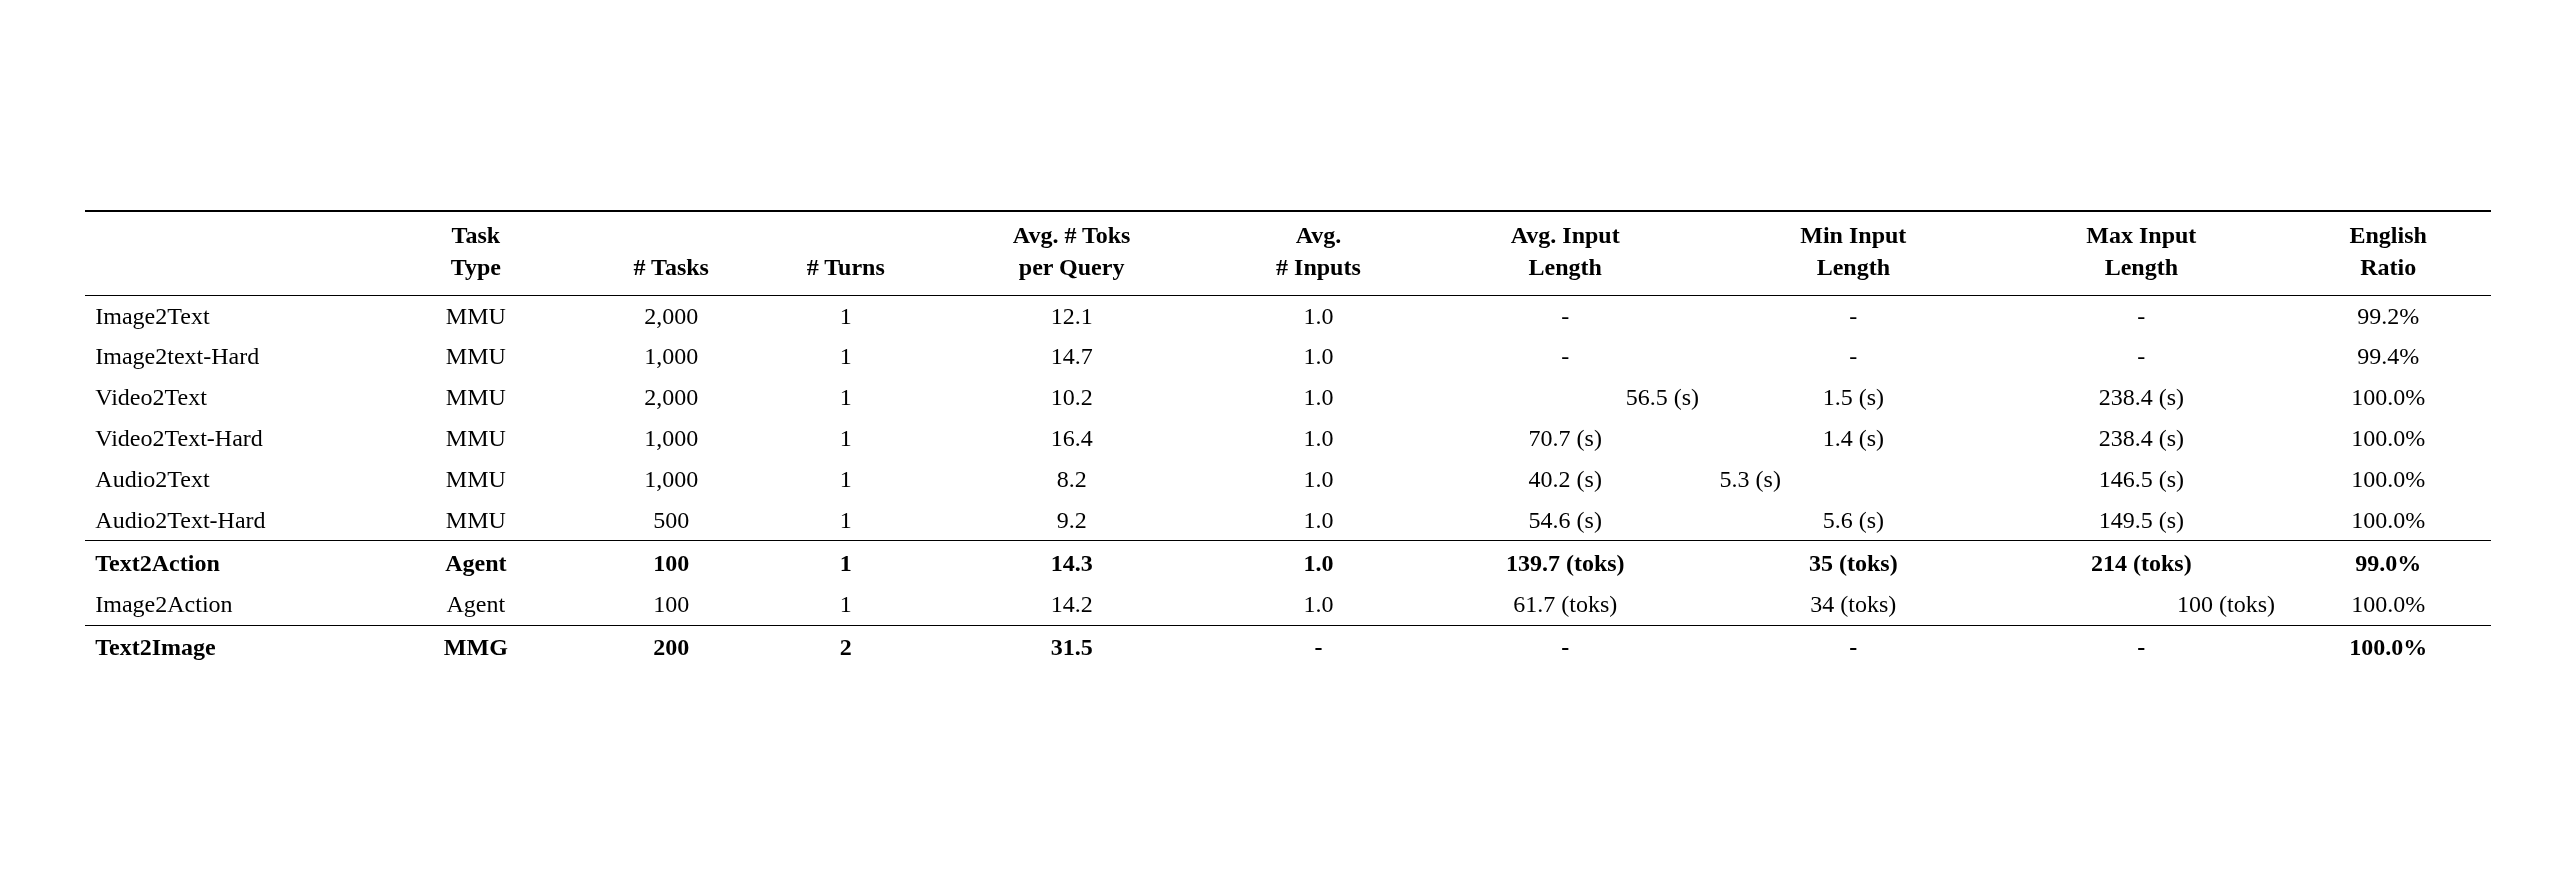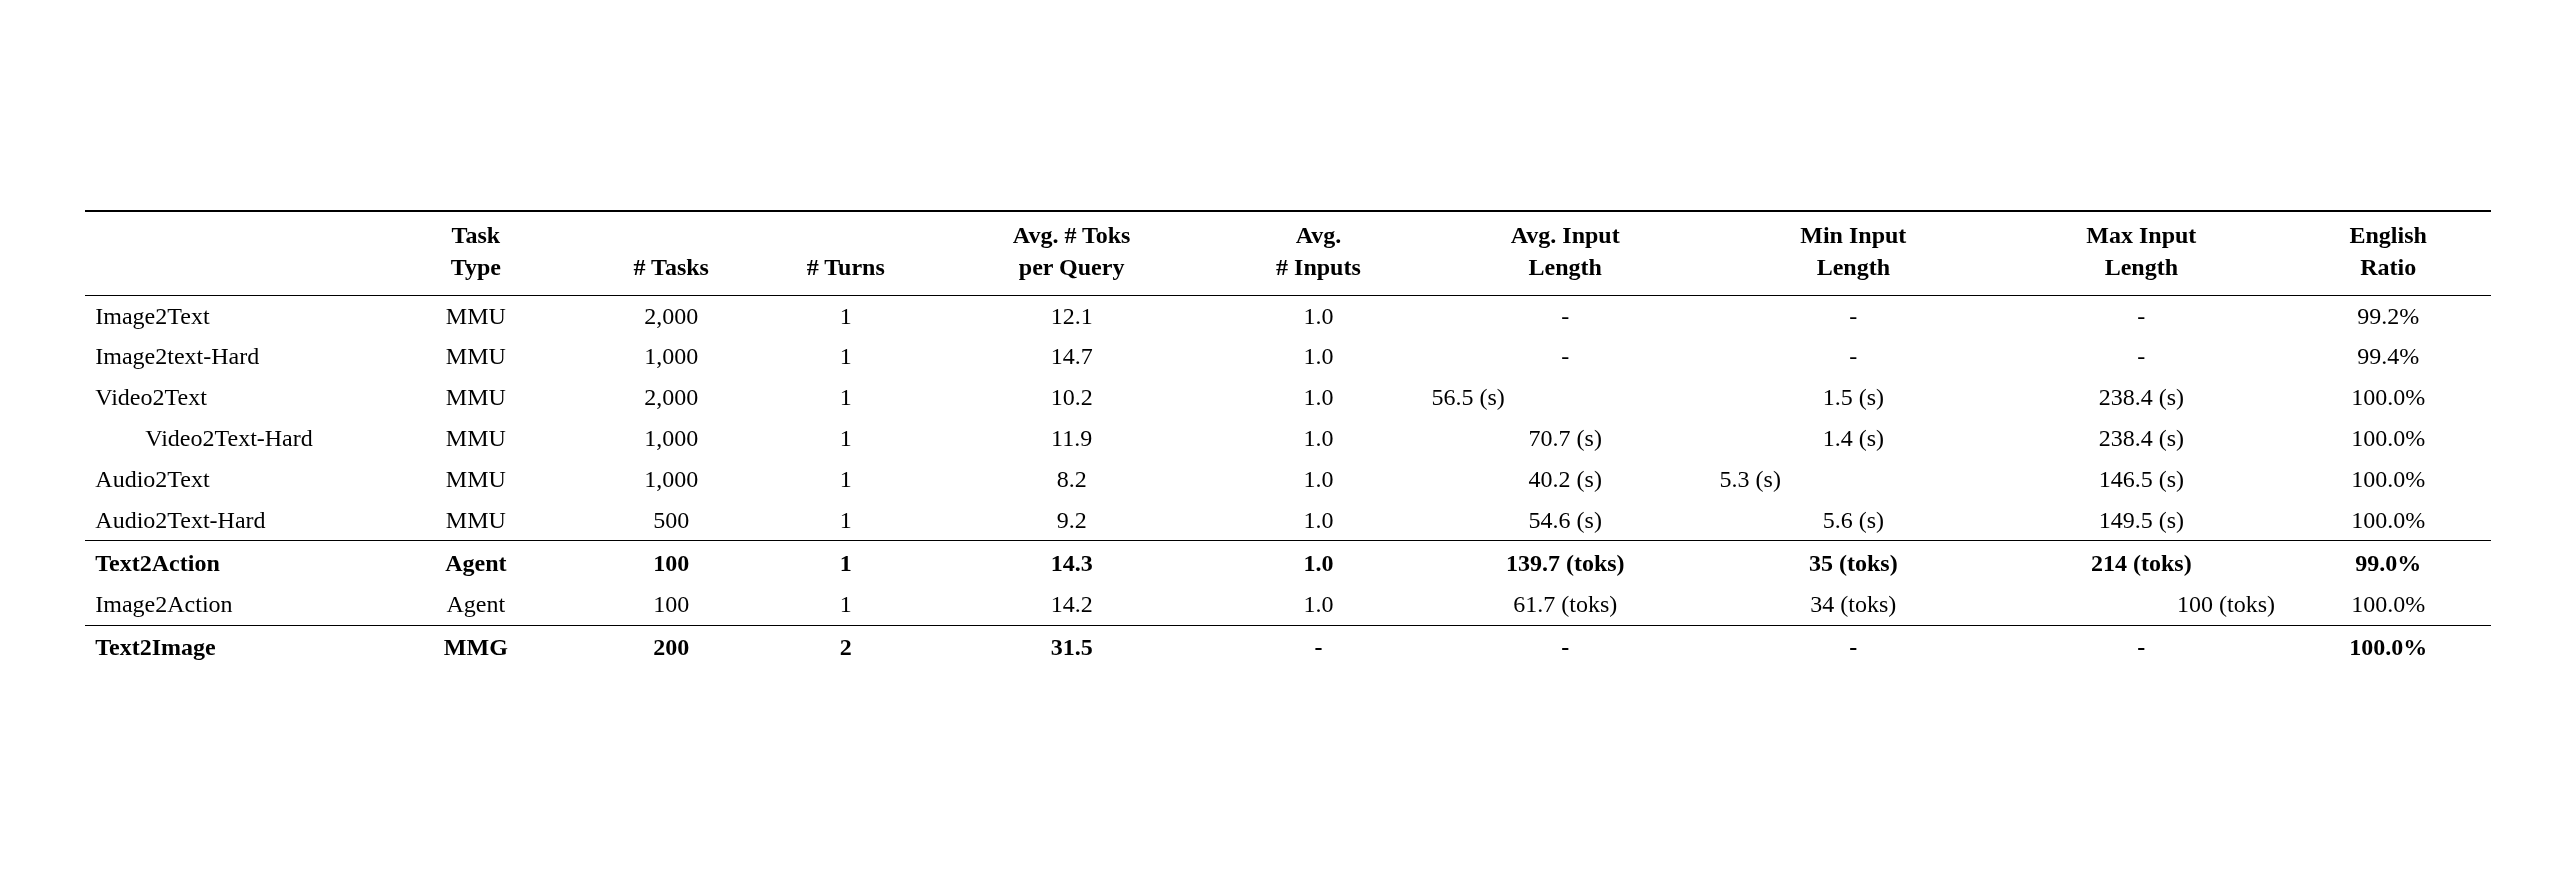--- a/index.html
+++ b/index.html
@@ -138,31 +138,31 @@
           <td style="text-align: center;">-</td>
           <td style="text-align: center;">99.4%</td>
         </tr>
         <tr>
           <td style="text-align: left;">Video2Text</td>
           <td style="text-align: center;">MMU</td>
           <td style="text-align: center;">2,000</td>
           <td style="text-align: center;">1</td>
           <td style="text-align: center;">10.2</td>
           <td style="text-align: center;">1.0</td>
-          <td style="text-align: left;">56.5 (s)</td>
+          <td style="text-align: right;">56.5 (s)</td>
           <td style="text-align: center;">1.5 (s)</td>
           <td style="text-align: center;">238.4 (s)</td>
           <td style="text-align: center;">100.0%</td>
         </tr>
         <tr>
-          <td style="text-align: center;">Video2Text-Hard</td>
+          <td style="text-align: left;">Video2Text-Hard</td>
           <td style="text-align: center;">MMU</td>
           <td style="text-align: center;">1,000</td>
           <td style="text-align: center;">1</td>
-          <td style="text-align: center;">11.9</td>
+          <td style="text-align: center;">16.4</td>
           <td style="text-align: center;">1.0</td>
           <td style="text-align: center;">70.7 (s)</td>
           <td style="text-align: center;">1.4 (s)</td>
           <td style="text-align: center;">238.4 (s)</td>
           <td style="text-align: center;">100.0%</td>
         </tr>
         <tr>
           <td style="text-align: left;">Audio2Text</td>
           <td style="text-align: center;">MMU</td>
           <td style="text-align: center;">1,000</td>

